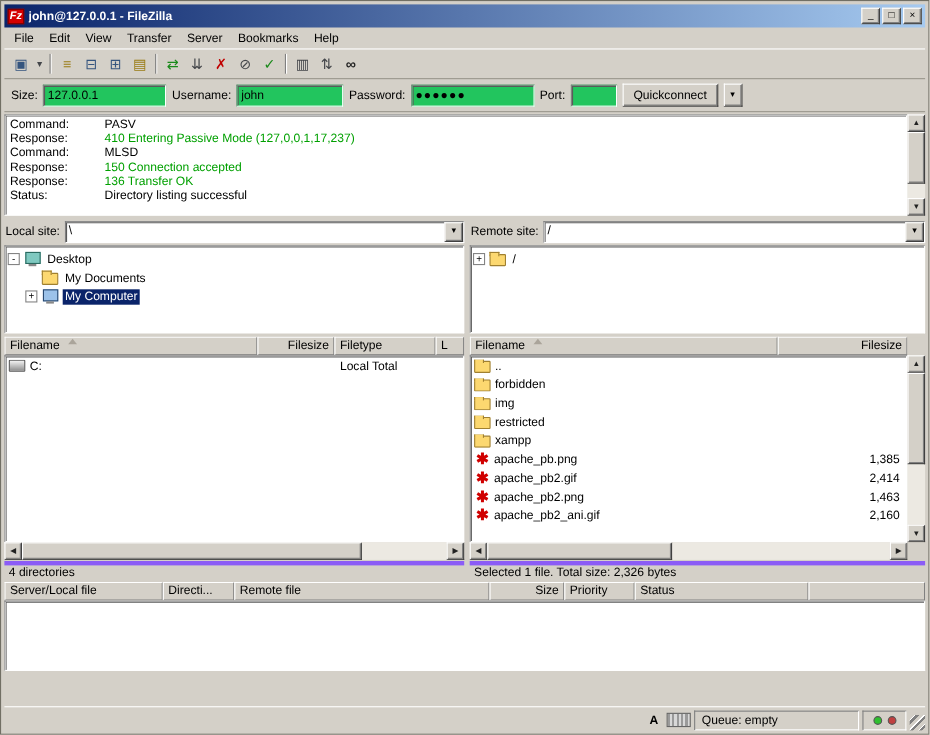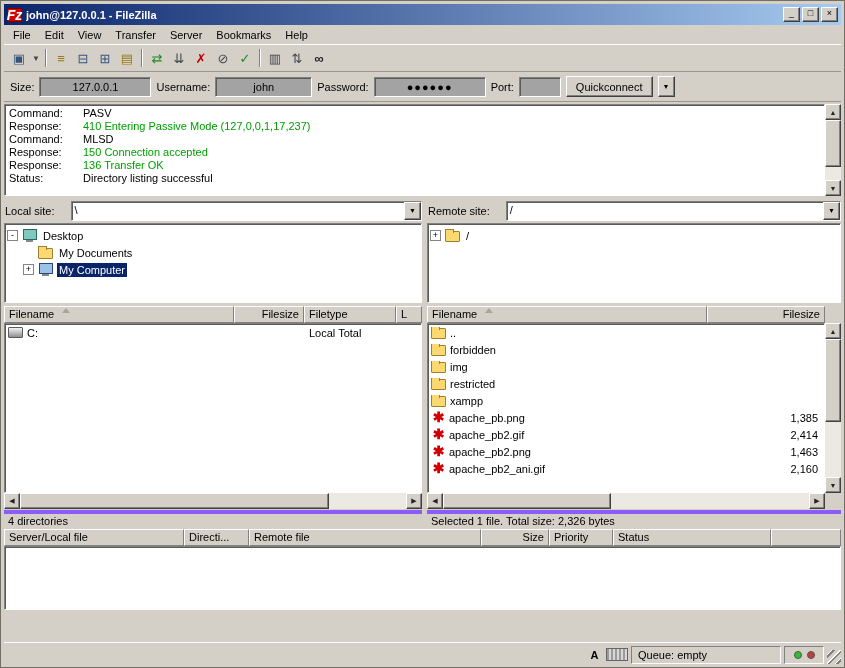--- a/index.html
+++ b/index.html
@@ -2,47 +2,47 @@
 <html><head>
 <meta charset="utf-8">
 <style>
   *{box-sizing:border-box;margin:0;padding:0;}
   html,body{width:845px;height:668px;overflow:hidden;}
   body{font-family:"Liberation Sans",sans-serif;font-size:11px;color:#000;background:#d4d0c8;}
   .window{width:845px;height:668px;background:#d4d0c8;border:1px solid #716f64;padding:3px;display:flex;flex-direction:column;}
 
   
   .titlebar{height:21px;flex:none;background:linear-gradient(90deg,#0a246a,#a6caf0);display:flex;align-items:center;padding:0 3px;gap:4px;}
-  .app-icon{width:15px;height:14px;background:#d40000;color:#fff;font-size:14px;font-weight:bold;font-style:italic;display:flex;align-items:center;justify-content:center;flex:none;border:1px solid #7a0000;}
+  .app-icon{width:15px;height:14px;background:#d40000;color:#fff;font-size:10px;font-weight:bold;font-style:italic;display:flex;align-items:center;justify-content:center;flex:none;border:1px solid #7a0000;}
   .title-text{color:#fff;font-weight:bold;flex:1;white-space:nowrap;overflow:hidden;}
   .win-controls{display:flex;gap:2px;flex:none;}
   .wbtn{width:17px;height:15px;background:#d4d0c8;border:1px solid;border-color:#fff #404040 #404040 #fff;box-shadow:inset -1px -1px 0 #808080;font-size:9px;line-height:11px;text-align:center;font-family:"Liberation Sans",sans-serif;cursor:default;}
 
   
   .menubar{height:20px;flex:none;display:flex;align-items:center;padding:0 2px;border-bottom:1px solid #fff;}
   .menu-item{padding:2px 7px;cursor:default;}
   .toolbar{height:27px;flex:none;display:flex;align-items:center;padding:0 4px;border-bottom:1px solid #9a968c;}
   .tbtn{width:22px;height:22px;display:flex;align-items:center;justify-content:center;font-size:13px;color:#44464a;cursor:default;flex:none;}
   .tbtn.narrow{width:12px;font-size:8px;}
   .tsep{width:2px;height:18px;border-left:1px solid #808080;border-right:1px solid #fff;margin:0 3px;flex:none;}
   .c-green{color:#1a8a1a;} .c-red{color:#c00000;} .c-blue{color:#35557f;} .c-gold{color:#9a7c16;} .c-dark{color:#222;font-weight:bold;}
 
   
   .qcbar{height:30px;flex:none;display:flex;align-items:center;gap:5px;padding:0 6px;border-bottom:1px solid #9a968c;}
-  .sunken{background:#a3a3a3;border:1px solid;border-color:#808080 #fff #fff #808080;box-shadow:inset 1px 1px 0 #5a5a5a;text-align:center;}
+  .sunken{background:#22c55e;border:1px solid;border-color:#808080 #fff #fff #808080;box-shadow:inset 1px 1px 0 #5a5a5a;}
   .tb{height:20px;padding:0 3px;font-family:"Liberation Sans",sans-serif;font-size:11px;outline:none;}
   .w-host{width:112px;} .w-user{width:97px;} .w-pass{width:112px;letter-spacing:1px;} .w-port{width:42px;}
   .btn3d{background:#d4d0c8;border:1px solid;border-color:#fff #404040 #404040 #fff;box-shadow:inset -1px -1px 0 #808080;font-family:"Liberation Sans",sans-serif;font-size:11px;cursor:default;}
   .qc-btn{height:21px;padding:0 9px;}
   .qc-arrow{height:21px;width:17px;font-size:7px;}
 
   
   .logwrap{height:92px;flex:none;margin:2px 0;display:flex;}
   .logbox{flex:1;background:#fff;border:1px solid;border-color:#808080 #fff #fff #808080;box-shadow:inset 1px 1px 0 #5a5a5a;padding:2px 0 0 4px;overflow:hidden;}
-  .log-line{height:13px;display:flex;white-space:nowrap;}
+  .log-line{height:13px;display:flex;white-space:nowrap;gap:12px;}
   .log-label{width:74px;flex:none;}
   .t-response{color:#00a000;}
   .t-command,.t-status{color:#000;}
 
   
   .vscroll{width:16px;flex:none;display:flex;flex-direction:column;background:#ece9e2;}
   .hscroll{height:16px;display:flex;background:#ece9e2;}
   .sbtn{width:16px;height:16px;flex:none;background:#d4d0c8;border:1px solid;border-color:#fff #404040 #404040 #fff;box-shadow:inset -1px -1px 0 #808080;display:flex;align-items:center;justify-content:center;font-size:7px;color:#222;}
   .strack{flex:1;position:relative;}
   .sthumb{position:absolute;background:#d4d0c8;border:1px solid;border-color:#fff #404040 #404040 #fff;box-shadow:inset -1px -1px 0 #808080;}
@@ -50,21 +50,21 @@
   .vthumb-log{top:0;height:78%;} .vthumb-remote{top:0;height:60%;}
   .hthumb-left{left:0;width:80%;} .hthumb-right{left:0;width:46%;}
   .scorner,.hcorner{width:16px;flex:none;background:#d4d0c8;}
 
   
   .panes{flex:none;display:flex;margin-top:2px;}
   .pane{display:flex;flex-direction:column;}
   .pane.left{width:418px;flex:none;}
   .pane.right{flex:1;min-width:0;}
   .splitter{width:5px;flex:none;}
-  .siterow{height:21px;flex:none;display:flex;align-items:center;gap:16px;margin-bottom:2px;}
+  .siterow{height:21px;flex:none;display:flex;align-items:center;gap:4px;margin-bottom:2px;}
   .site-label{flex:none;padding-left:1px;}
   .combo{flex:1;height:20px;display:flex;background:#fff;border:1px solid;border-color:#808080 #fff #fff #808080;box-shadow:inset 1px 1px 0 #5a5a5a;}
   .combo-text{flex:1;padding:2px 3px;white-space:nowrap;overflow:hidden;}
   .combo-btn{width:17px;flex:none;font-size:7px;display:flex;align-items:center;justify-content:center;}
   .treebox{height:80px;flex:none;background:#fff;border:1px solid;border-color:#808080 #fff #fff #808080;box-shadow:inset 1px 1px 0 #5a5a5a;padding:3px 2px;overflow:hidden;}
   .tree-row{height:17px;display:flex;align-items:center;white-space:nowrap;}
   .indent1{padding-left:16px;}
   .expander{width:11px;height:11px;flex:none;background:#fff;border:1px solid #848484;font-size:9px;line-height:9px;text-align:center;margin-right:4px;}
   .tree-spacer{width:15px;flex:none;}
   .tree-label{padding:1px 2px;}
@@ -99,21 +99,21 @@
   .disk-icon{width:15px;height:11px;flex:none;margin-right:4px;background:linear-gradient(#f2f2f2,#8f8f8f);border:1px solid #5a5a5a;border-radius:1px;}
   .computer-icon{position:relative;width:15px;height:13px;flex:none;margin-right:4px;}
   .computer-icon::before{content:"";position:absolute;left:1px;top:0;width:12px;height:9px;background:#9cc2ea;border:1px solid #2a4a72;}
   .computer-icon::after{content:"";position:absolute;left:4px;bottom:0;width:7px;height:2px;background:#888;}
   .desktop-icon{position:relative;width:15px;height:13px;flex:none;margin-right:4px;}
   .desktop-icon::before{content:"";position:absolute;left:1px;top:0;width:12px;height:9px;background:#7fc9c0;border:1px solid #2a6a60;}
   .desktop-icon::after{content:"";position:absolute;left:4px;bottom:0;width:7px;height:2px;background:#888;}
 
   
   .queuehead{height:17px;flex:none;display:flex;margin-top:2px;overflow:hidden;}
-  .q1{width:180px;flex:none;} .q2{width:65px;flex:none;} .q3{width:232px;flex:none;} .q4{width:68px;flex:none;} .q5{width:64px;flex:none;} .q6{width:158px;flex:none;} .q7{flex:1;}
+  .q1{width:144px;flex:none;} .q2{width:65px;flex:none;} .q3{width:232px;flex:none;} .q4{width:68px;flex:none;} .q5{width:64px;flex:none;} .q6{width:158px;flex:none;} .q7{flex:1;}
   .queuebox{height:64px;flex:none;background:#fff;border:1px solid;border-color:#808080 #fff #fff #808080;box-shadow:inset 1px 1px 0 #5a5a5a;}
   .tabs{height:20px;flex:none;display:flex;align-items:flex-start;padding-left:1px;}
   .tab{height:18px;padding:2px 10px 0;background:#d4d0c8;border:1px solid;border-color:#d4d0c8 #808080 #808080 #fff;white-space:nowrap;cursor:default;}
   .tab.active{font-weight:bold;border-color:#d4d0c8 #404040 #404040 #fff;height:19px;}
 
   
   .statusbar{height:22px;flex:none;margin-top:auto;display:flex;align-items:center;gap:3px;border-top:1px solid #fff;padding-top:2px;}
   .sb-fill{flex:1;}
   .sb-icon{width:17px;height:16px;display:flex;align-items:center;justify-content:center;font-weight:bold;font-size:11px;background:#d4d0c8;flex:none;}
   .speed-icon{width:22px;height:13px;flex:none;border:1px solid #666;background:repeating-linear-gradient(90deg,#9a9a9a 0 2px,#d8d8d8 2px 4px);}

